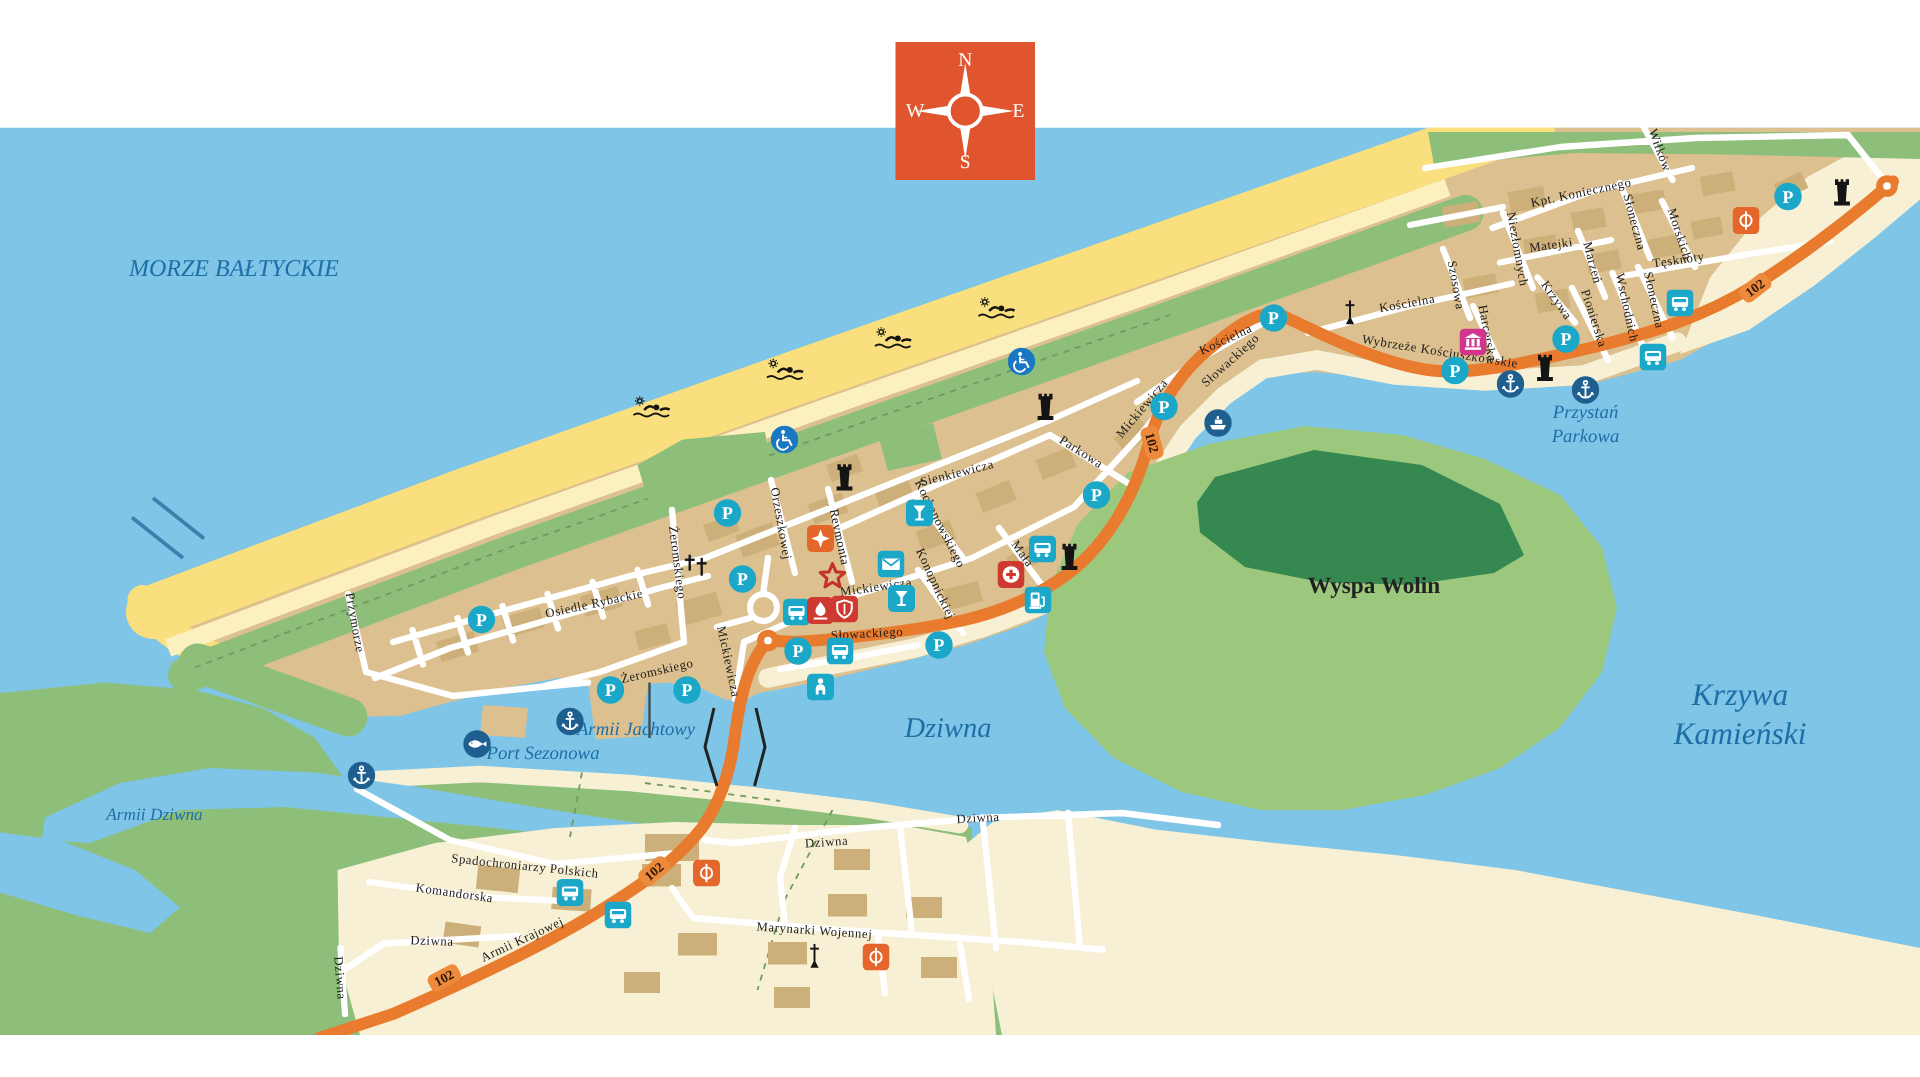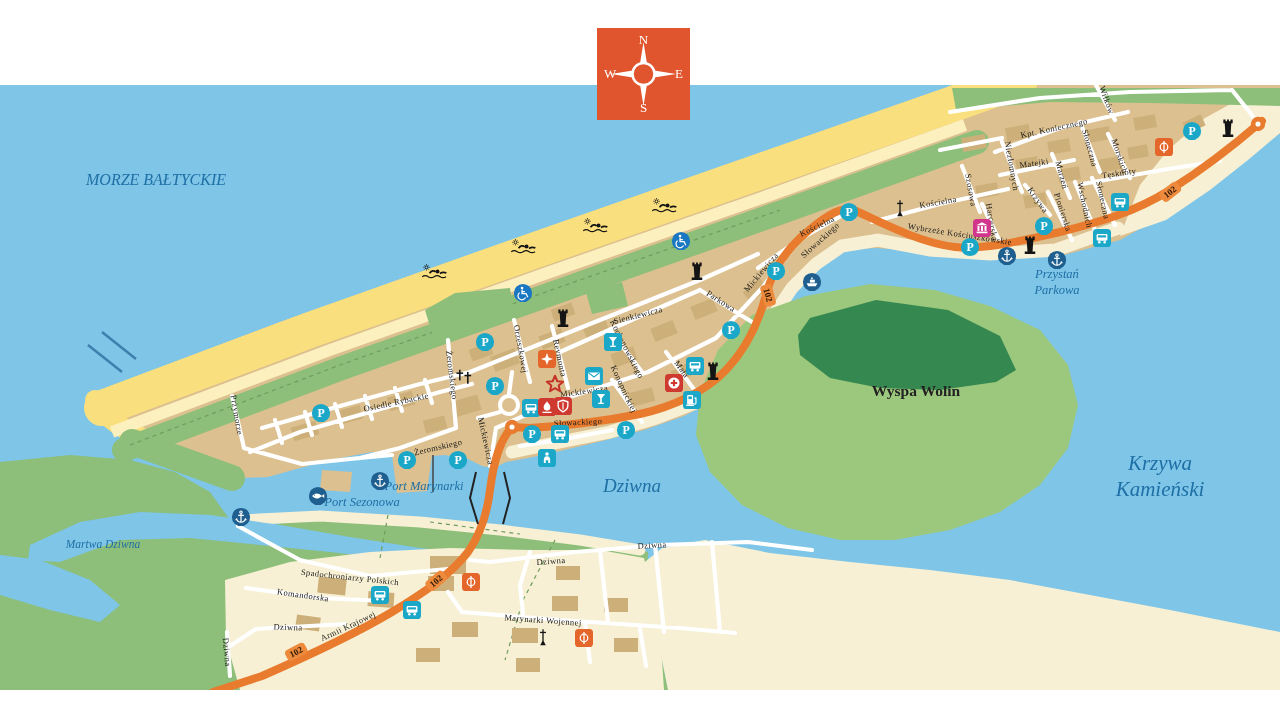--- a/index.html
+++ b/index.html
@@ -215,32 +215,32 @@
       <span class="street" style="left: 652px; top: 545px; transform: translate(-50%, -50%) rotate(-3deg);">Dziwna</span>
       <span class="street" style="left: 543px; top: 620px; transform: translate(-50%, -50%) rotate(4deg);">Marynarki Wojennej</span>
       <span class="street" style="left: 348px; top: 626px; transform: translate(-50%, -50%) rotate(-25deg);">Armii Krajowej</span>
       <div class="water" style="font-size: 16px; left: 156px; top: 180px; transform: translate(-50%, -50%);">
         <div>MORZE BAŁTYCKIE</div>
       </div>
       <div class="water" style="font-size: 19px; left: 632px; top: 486px; transform: translate(-50%, -50%);">
         <div>Dziwna</div>
       </div>
       <div class="water" style="font-size: 11.5px; left: 103px; top: 544px; transform: translate(-50%, -50%);">
-        <div>Martwa Dziwna</div>
+        <div>Armii Dziwna</div>
       </div>
       <div class="water" style="font-size: 21px; left: 1160px; top: 476px; transform: translate(-50%, -50%);">
         <div>Krzywa</div>
         <div>Kamieński</div>
       </div>
       <div class="water" style="font-size: 12.5px; left: 1057px; top: 283px; transform: translate(-50%, -50%);">
         <div>Przystań</div>
         <div>Parkowa</div>
       </div>
       <div class="water" style="font-size: 12.5px; left: 424px; top: 487px; transform: translate(-50%, -50%);">
-        <div>Port Marynarki</div>
+        <div>Armii Jachtowy</div>
       </div>
       <div class="water" style="font-size: 12.5px; left: 362px; top: 503px; transform: translate(-50%, -50%);">
         <div>Port Sezonowa</div>
       </div>
       <div class="land" style="font-size: 15.5px; left: 916px; top: 391px; transform: translate(-50%, -50%);">Wyspa Wolin</div>
       <span class="badge" style="left: 1170px; top: 192px; transform: translate(-50%, -50%) rotate(-38deg);">102</span>
       <span class="badge" style="left: 768px; top: 295px; transform: translate(-50%, -50%) rotate(75deg);">102</span>
       <span class="badge" style="left: 436px; top: 581px; transform: translate(-50%, -50%) rotate(-40deg);">102</span>
       <span class="badge" style="left: 296px; top: 652px; transform: translate(-50%, -50%) rotate(-28deg);">102</span>
       <div class="marker" style="left: 1192px; top: 131px; transform: translate(-50%, -50%);">

